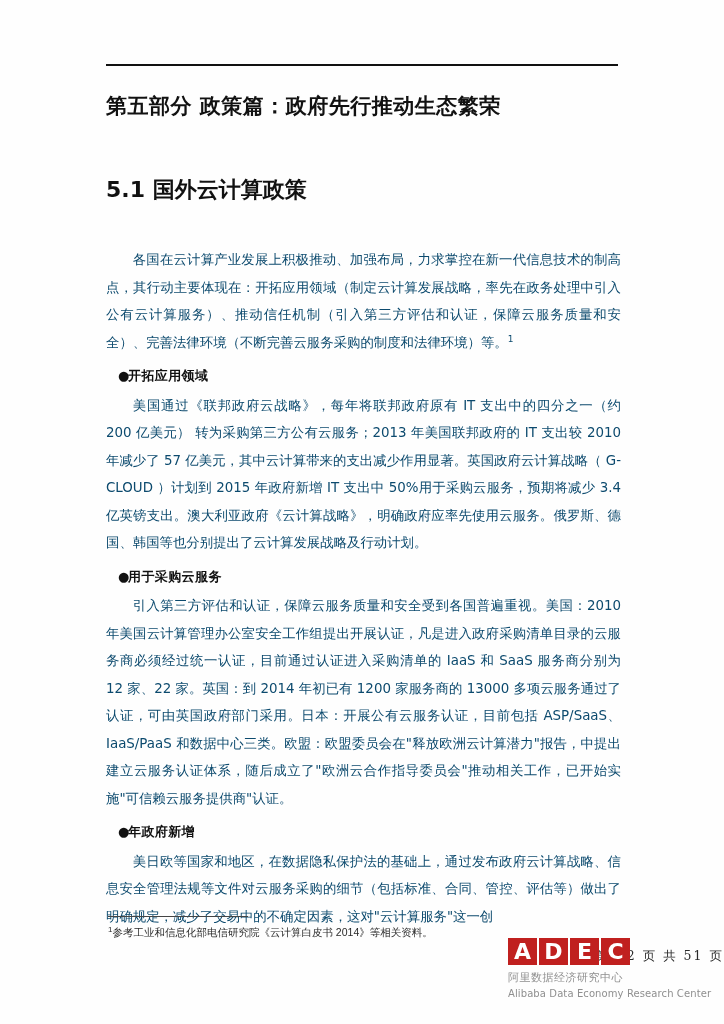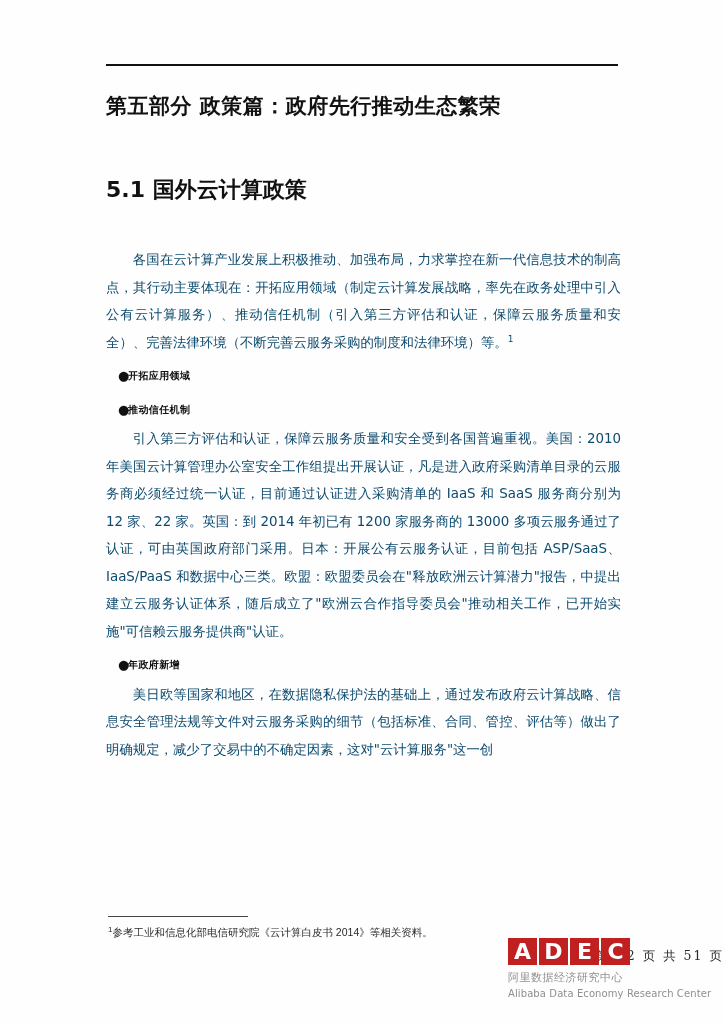--- a/index.html
+++ b/index.html
@@ -77,21 +77,21 @@
     width: 22px;
     flex: 0 0 22px;
     font-size: 13px;
     line-height: 27.5px;
     color: #111111;
     text-align: left;
     padding-left: 12px;
     box-sizing: border-box;
   }
   .bullet-label {
-    font-size: 10px;
+    font-size: 13px;
     font-weight: bold;
     line-height: 27.5px;
     color: #111111;
     letter-spacing: 0.4px;
   }
 
   sup.fn {
     font-size: 9px;
     vertical-align: super;
     line-height: 0;
@@ -188,24 +188,25 @@
     <h2 class="sub-title">5.1 国外云计算政策</h2>
 
     <div class="gap-after-h2"></div>
 
     <p class="body-text"><span>各国在云计算产业发展上积极推动、加强布局，力求掌控在新一代信息技术的制高点，其行动主要体现在：开拓应用领域（制定云计算发展战略，率先在政务处理中引入公有云计算服务）、推动信任机制（引入第三方评估和认证，保障云服务质量和安全）、完善法律环境（不断完善云服务采购的制度和法律环境）等。</span><sup class="fn">1</sup></p>
 
     <div class="bullet-row">
       <span class="bullet-dot">●</span>
       <span class="bullet-label">开拓应用领域</span>
     </div>
+    <p class="body-text">美国通过《联邦政府云战略》，每年将联邦政府原有 IT 支出中的四分之一（约 200 亿美元） 转为采购第三方公有云服务；2013 年美国联邦政府的 IT 支出较 2010 年减少了 57 亿美元，其中云计算带来的支出减少作用显著。英国政府云计算战略（ G-CLOUD ）计划到 2015 年政府新增 IT 支出中 50%用于采购云服务，预期将减少 3.4 亿英镑支出。澳大利亚政府《云计算战略》，明确政府应率先使用云服务。俄罗斯、德国、韩国等也分别提出了云计算发展战略及行动计划。</p>
 
     <div class="bullet-row">
       <span class="bullet-dot">●</span>
-      <span class="bullet-label">推动信任机制</span>
+      <span class="bullet-label">用于采购云服务</span>
     </div>
     <p class="body-text">引入第三方评估和认证，保障云服务质量和安全受到各国普遍重视。美国：2010 年美国云计算管理办公室安全工作组提出开展认证，凡是进入政府采购清单目录的云服务商必须经过统一认证，目前通过认证进入采购清单的 IaaS 和 SaaS 服务商分别为 12 家、22 家。英国：到 2014 年初已有 1200 家服务商的 13000 多项云服务通过了认证，可由英国政府部门采用。日本：开展公有云服务认证，目前包括 ASP/SaaS、IaaS/PaaS 和数据中心三类。欧盟：欧盟委员会在"释放欧洲云计算潜力"报告，中提出建立云服务认证体系，随后成立了"欧洲云合作指导委员会"推动相关工作，已开始实施"可信赖云服务提供商"认证。</p>
 
     <div class="bullet-row">
       <span class="bullet-dot">●</span>
       <span class="bullet-label">年政府新增</span>
     </div>
     <p class="body-text">美日欧等国家和地区，在数据隐私保护法的基础上，通过发布政府云计算战略、信息安全管理法规等文件对云服务采购的细节（包括标准、合同、管控、评估等）做出了明确规定，减少了交易中的不确定因素，这对"云计算服务"这一创</p>
 
   </div>

